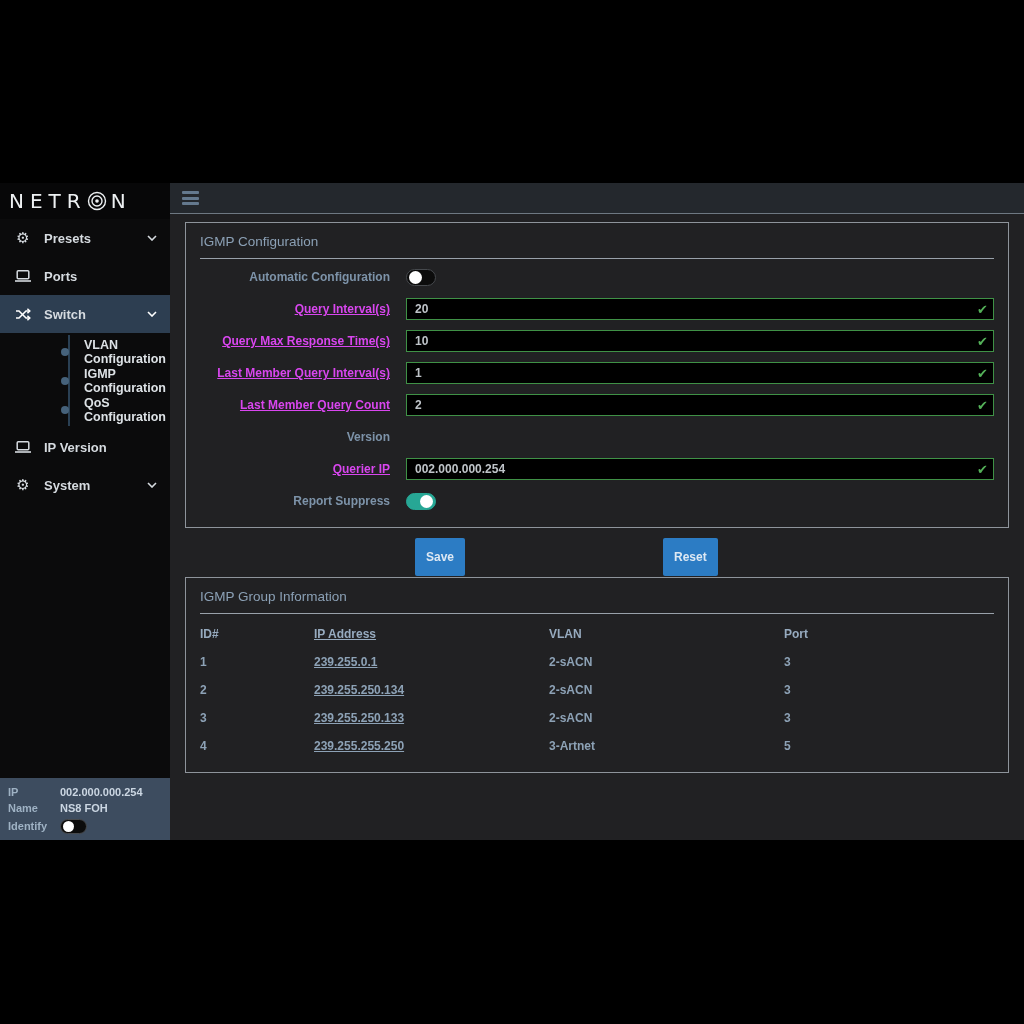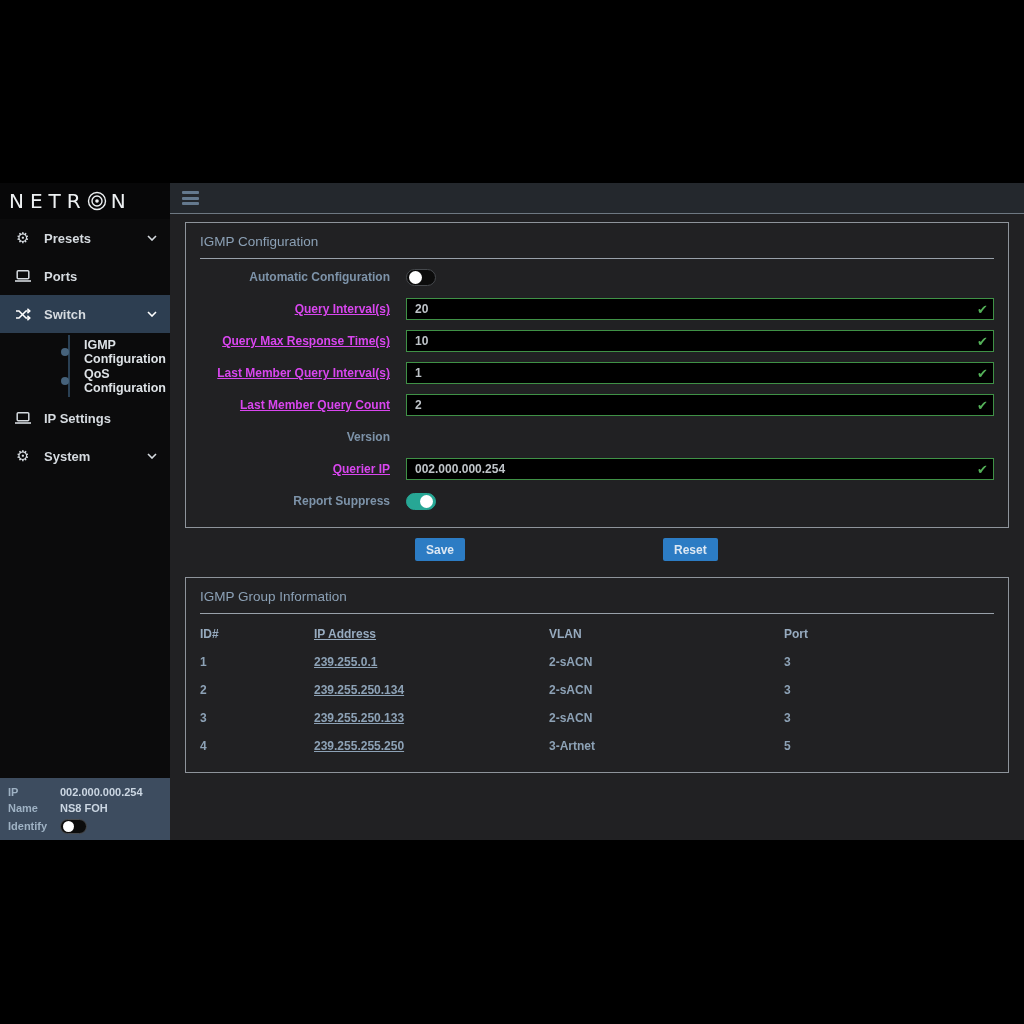--- a/index.html
+++ b/index.html
@@ -50,21 +50,21 @@
   .toggle { width:30px; height:17px; border-radius:9px; position:relative; cursor:pointer; flex:none; }
   .toggle.off { background:#0c0c0c; border:1px solid #46494d; }
   .toggle.on { background:#27a795; border:1px solid #27a795; }
   .toggle .knob { width:13px; height:13px; border-radius:50%; background:#fff; position:absolute; top:1px; }
   .toggle.off .knob { left:2px; }
   .toggle.on .knob { right:2px; }
   .toggle.sm { width:27px; height:15px; }
   .toggle.sm .knob { width:11px; height:11px; }
 
   .btn-row { position:relative; height:23px; margin:10px 0 16px; }
-  .btn { position:absolute; top:0; height:23px; background:#2c7cc4; color:#dde8f3; border:none; border-radius:2px; font-size:12px; font-weight:700; padding:0 11px; font-family:inherit; cursor:pointer; }
+  .btn { position:absolute; top:0; height:38px; background:#2c7cc4; color:#dde8f3; border:none; border-radius:2px; font-size:12px; font-weight:700; padding:0 11px; font-family:inherit; cursor:pointer; }
   .btn.save { left:230px; }
   .btn.reset { left:478px; }
 
   .tbl { padding:6px 14px 12px; }
   .trow { display:flex; align-items:center; height:28px; font-size:12px; font-weight:700; color:#8da2b6;gap:36px; }
   .trow.th { color:#97abbf; }
   .c0 { width:78px; } .c1 { width:199px;text-decoration:underline; } .c2 { width:199px; } .c3 { flex:1; }
 </style>
 </head>
 <body>
@@ -113,36 +113,40 @@
           </span>
           <span>Switch</span>
           <svg class="chev" width="10" height="6" viewBox="0 0 10 6">
               <polyline points="1,1 5,5 9,1" fill="none" stroke="#ffffff" stroke-width="1.6"></polyline>
             </svg>
         </div>
 
         <div class="subnav">
           <div class="sub-item">
             <span class="dot"></span>
+            <span>VLAN Configuration</span>
+          </div>
+          <div class="sub-item">
+            <span class="dot"></span>
             <span>IGMP Configuration</span>
           </div>
           <div class="sub-item">
             <span class="dot"></span>
             <span>QoS Configuration</span>
           </div>
         </div>
 
         <div class="nav-item">
           <span class="nav-ic">
             <svg width="16" height="12" viewBox="0 0 16 12">
                 <rect x="2.2" y="0.8" width="11.6" height="8" rx="1" fill="none" stroke="#d6dbe0" stroke-width="1.5"></rect>
                 <line x1="0" y1="11" x2="16" y2="11" stroke="#d6dbe0" stroke-width="1.6"></line>
               </svg>
           </span>
-          <span>IP Settings</span>
+          <span>IP Version</span>
         </div>
 
         <div class="nav-item">
           <span class="nav-ic">⚙</span>
           <span>System</span>
           <svg class="chev" width="10" height="6" viewBox="0 0 10 6">
               <polyline points="1,1 5,5 9,1" fill="none" stroke="#d6dbe0" stroke-width="1.6"></polyline>
             </svg>
         </div>
       </nav>

